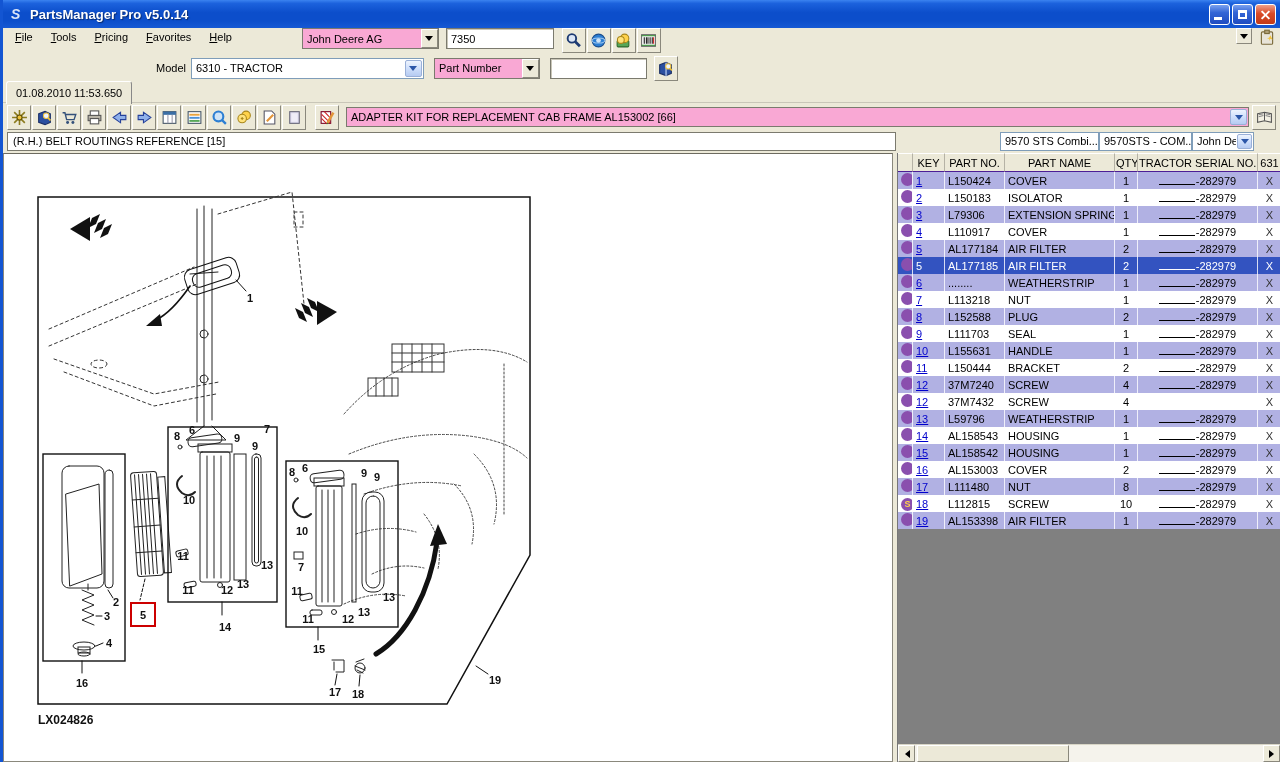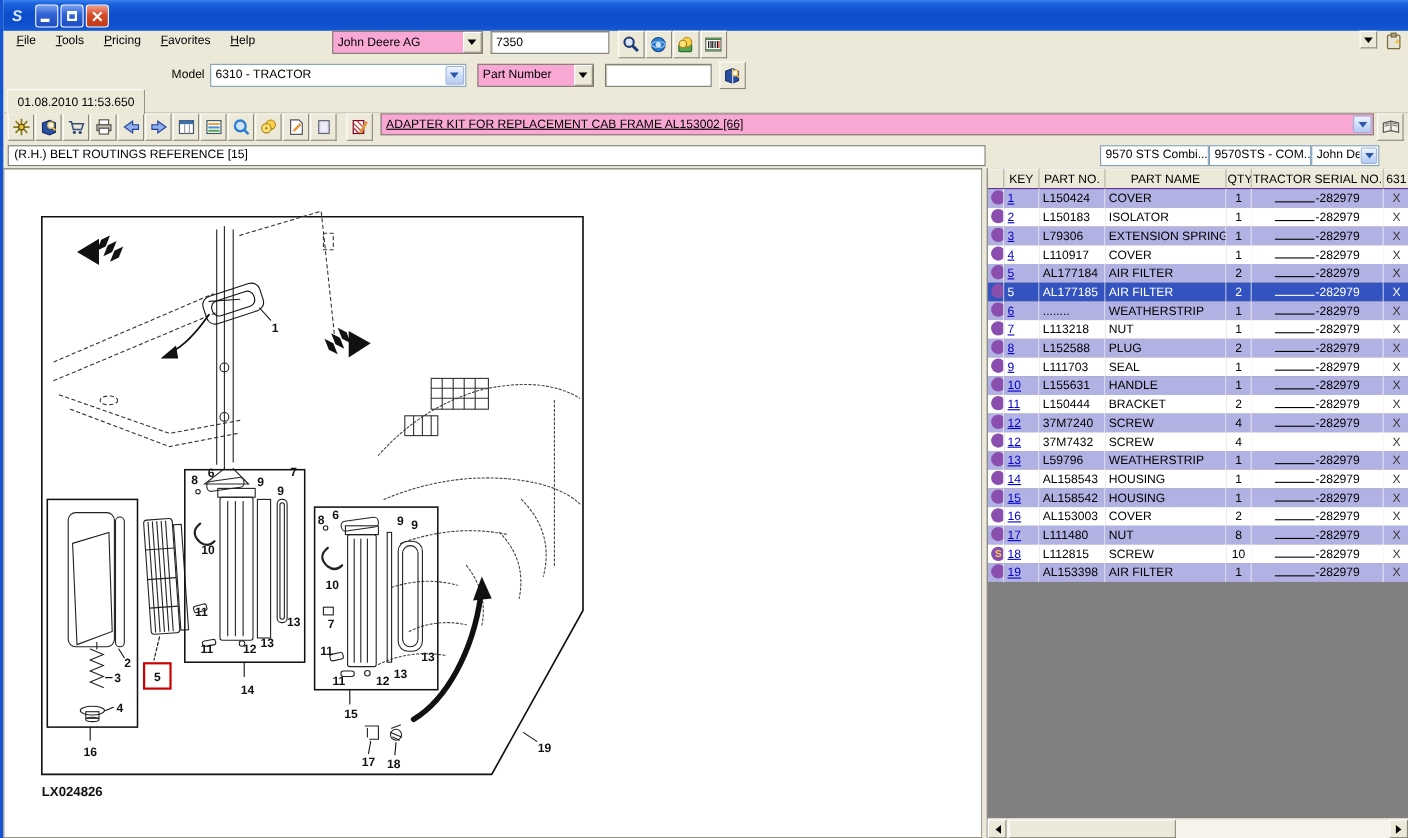--- a/index.html
+++ b/index.html
@@ -21,21 +21,21 @@
   .tb-btn .g-max { position:absolute; left:5px; top:5px; width:9px; height:9px; border:2px solid #fff; border-top-width:3px; }
   .tb-btn .g-x1,.tb-btn .g-x2 { position:absolute; left:4px; top:9px; width:11px; height:2px; background:#fff; }
   .tb-btn .g-x1 { transform:rotate(45deg); } .tb-btn .g-x2 { transform:rotate(-45deg); }
 
   
   .row-menu { height:28px; flex:0 0 28px; display:flex; padding:0 4px; }
   .menu-item { padding:3px 8px; margin-right:2px; }
   .menu-item::first-letter { text-decoration:underline; }
   .row-model { height:24px; flex:0 0 24px; display:flex; align-items:center; }
   .row-tabs { height:23px; flex:0 0 23px; position:relative; border-bottom:1px solid #c9c6b8; }
-  .row-nav { height:28px; flex:0 0 28px; display:flex; align-items:flex-start; padding:0 4px;text-decoration:underline; }
+  .row-nav { height:28px; flex:0 0 28px; display:flex; align-items:center; padding:0 4px; }
   .row-ref { height:22px; flex:0 0 22px; display:flex; align-items:center; padding:0 0 2px 4px; }
 
   
   .cl-field { background:#fff; border:1px solid #7b7a6e; box-shadow:inset 1px 1px 0 #c9c6b8;
               height:21px; display:flex; align-items:center; padding:0 4px; font-size:11px; }
   input.cl-field { box-shadow:inset 1px 1px 0 #c9c6b8; }
   .cl-combo { background:#f9a8d4; border:1px solid #7b7a6e; height:21px; display:flex; align-items:stretch; }
   .cl-combo .val { flex:1; display:flex; align-items:center; padding:0 4px; overflow:hidden; white-space:nowrap; }
   .cl-arrow { width:17px; background:#ece9d8; border:1px solid; border-color:#fff #8a887c #8a887c #fff;
               display:flex; align-items:center; justify-content:center; }
@@ -106,20 +106,21 @@
 </style>
 </head>
 <body>
 
 <div class="window">
 
   <div class="titlebar">
     <svg class="app-icon" viewBox="0 0 16 16">
       <text x="2" y="13" font-size="14" font-style="italic" font-weight="bold" fill="#dbe6f8">S</text>
     </svg>
+    <div class="title">PartsManager Pro v5.0.14</div>
     <div class="tb-btn">
         <i class="g-min"></i>
       </div>
     <div class="tb-btn">
         <i class="g-max"></i>
       </div>
     <div class="tb-btn close" style="background:linear-gradient(180deg,#f0a08a,#d94a28 45%,#c23a17)">
         <i class="g-x1"></i>
         <i class="g-x2"></i>
       </div>

